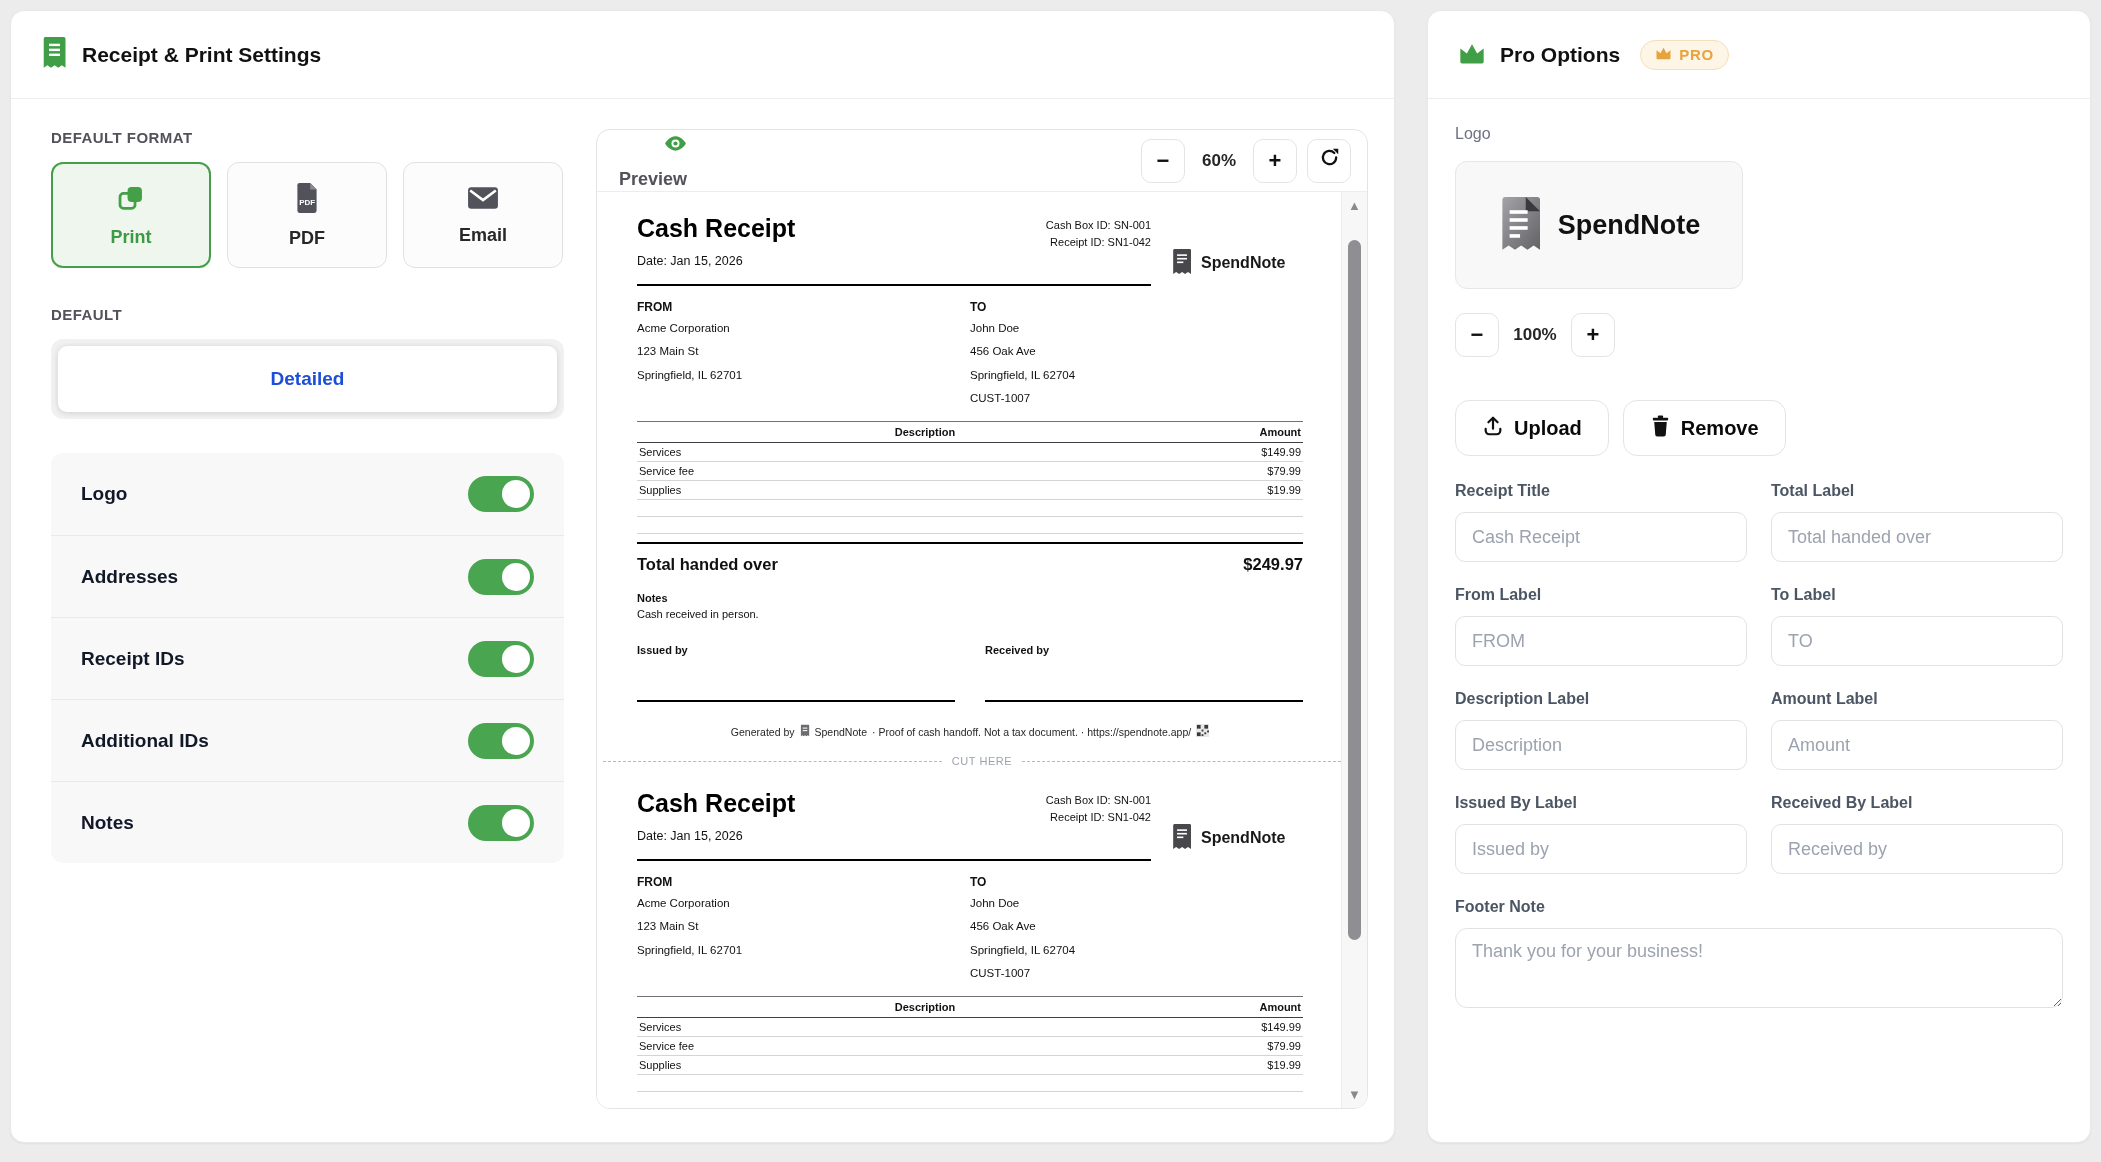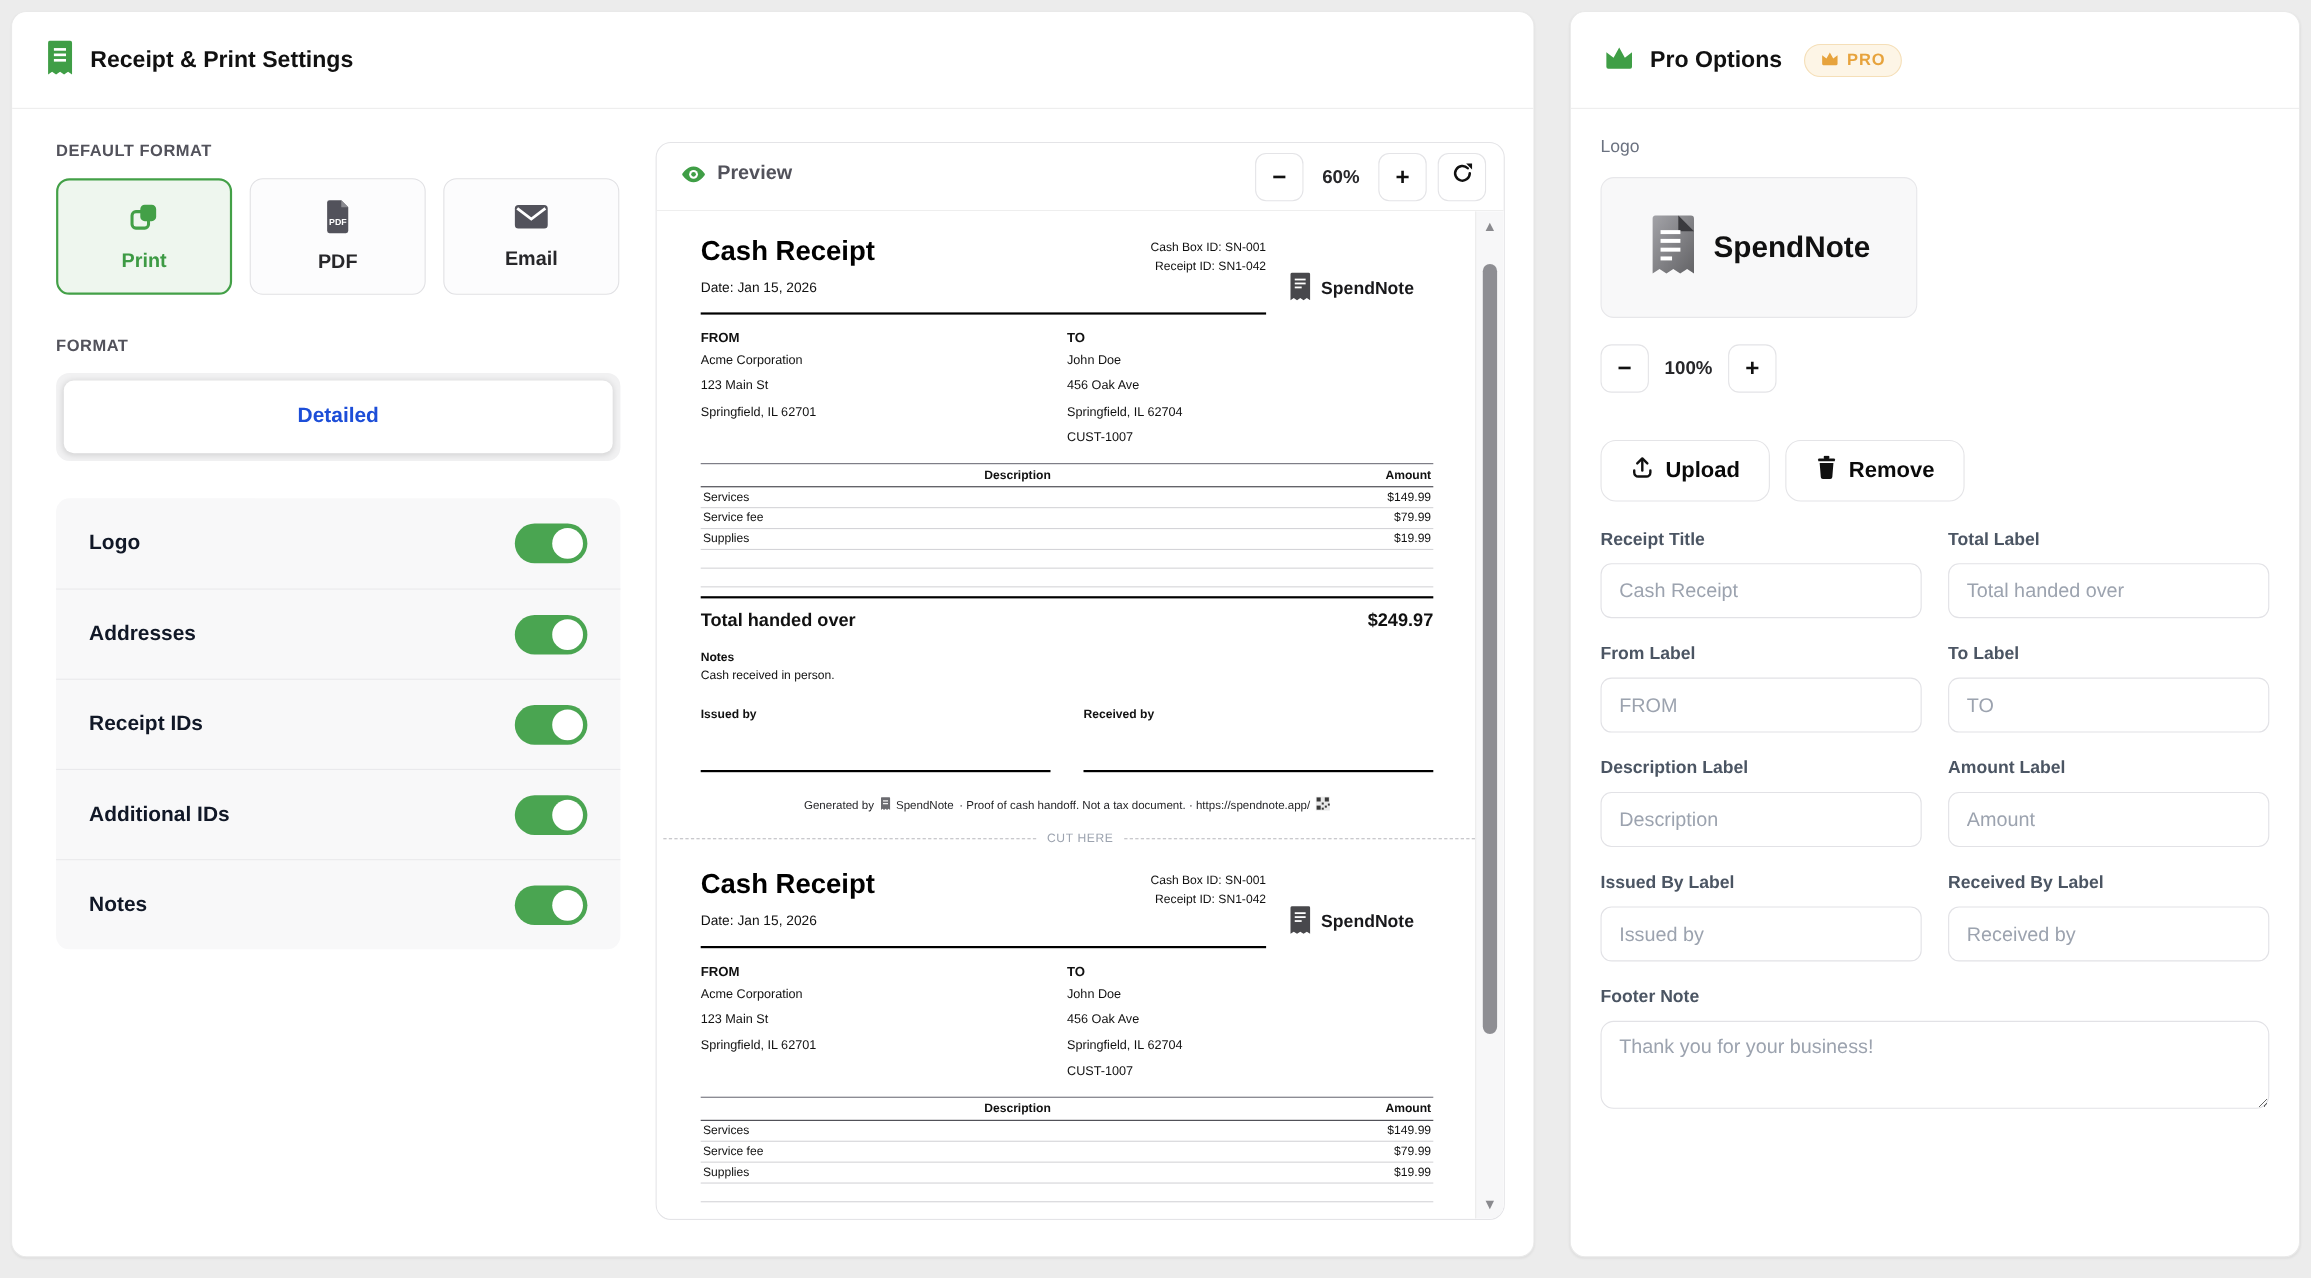--- a/index.html
+++ b/index.html
@@ -64,21 +64,21 @@
   
   .preview-panel {
     margin-left:32px; width:772px; height:980px; border:1px solid #e4e4e7;
     border-radius:14px; overflow:hidden; display:flex; flex-direction:column;
     background:#fff;
   }
   .preview-header {
     height:62px; flex:none; display:flex; align-items:center; justify-content:space-between;
     padding:0 16px 0 22px; border-bottom:1px solid #ededed;
   }
-  .preview-title-wrap { display:flex; align-items:flex-start; gap:10px; }
+  .preview-title-wrap { display:flex; align-items:flex-end; gap:10px;flex-direction:column; }
   .preview-title { font-size:18px; font-weight:600; color:#52525b; }
   .preview-controls { display:flex; align-items:center; gap:10px; }
   .icon-btn {
     width:44px; height:44px; border:1px solid #e4e4e7; border-radius:10px; background:#fff;
     display:flex; align-items:center; justify-content:center; font-size:22px;
     font-weight:bold; color:#111; cursor:pointer;
   }
   .zoom-pct { font-size:17px; font-weight:bold; color:#27272a; width:48px; text-align:center; }
 
   .preview-scroll { flex:1; position:relative; overflow:hidden; padding-top:22px; background:#fff; }
@@ -222,21 +222,21 @@
             <span>
               <svg width="32" height="26" viewBox="0 0 30 24">
                   <rect x="1" y="2" width="28" height="20" rx="3" fill="#52525b"></rect>
                   <path d="M3 5l12 9L27 5" fill="none" stroke="#fff" stroke-width="2.4"></path>
                 </svg>
             </span>
             <span class="fmt-label">Email</span>
           </div>
         </div>
 
-        <div class="section-label fields-label">FORMAT</div>
+        <div class="section-label fields-label">DEFAULT</div>
 
         <div class="segmented">
           <div class="seg active">Detailed</div>
         </div>
 
         <div class="toggle-card">
           <div class="toggle-row">
             <span class="toggle-label">Logo</span>
             <span class="switch"></span>
           </div>

